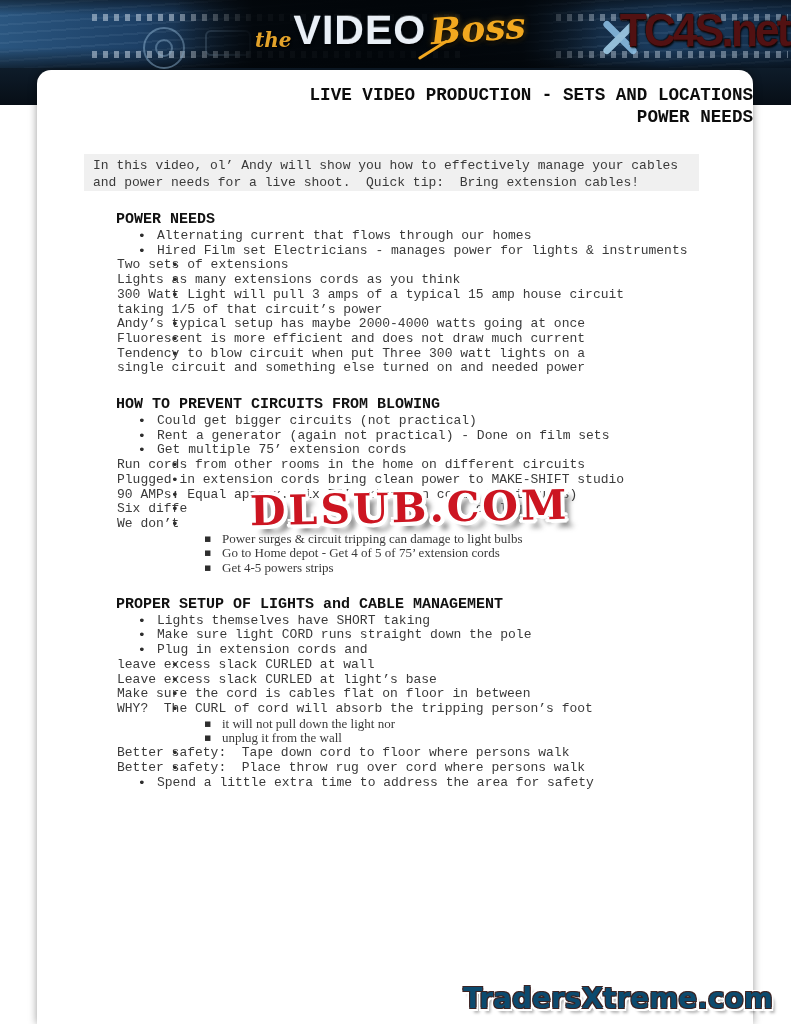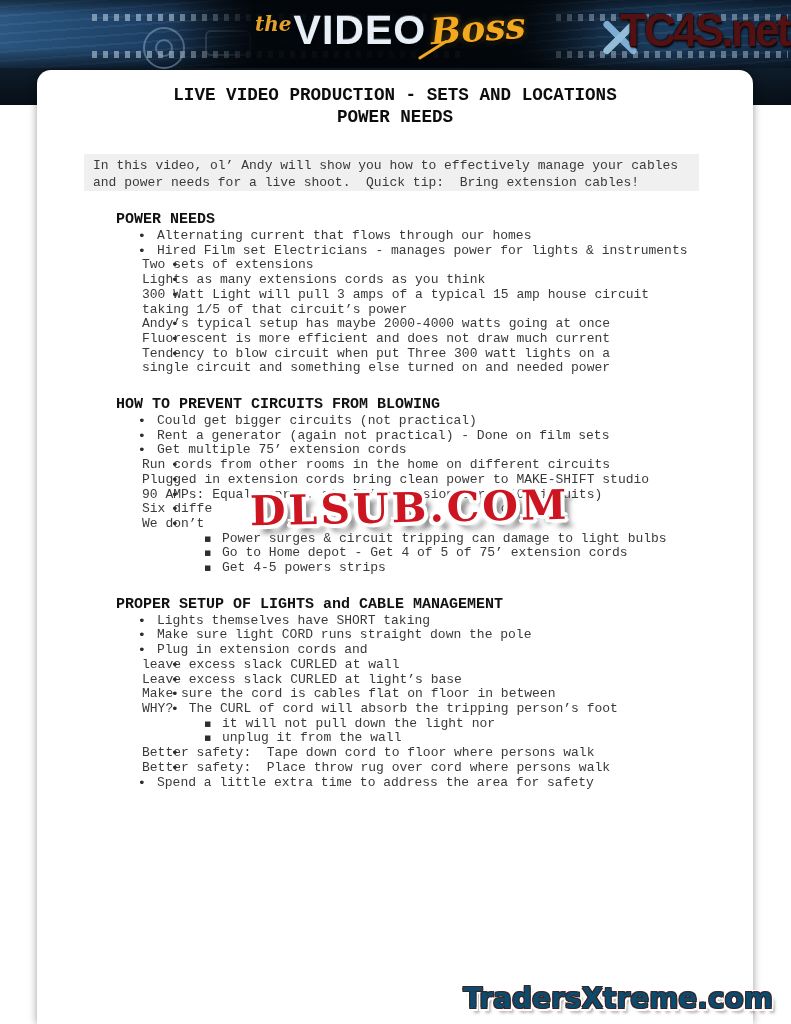--- a/index.html
+++ b/index.html
@@ -27,51 +27,51 @@
     border:2px solid rgba(140,175,205,.45);}
   .camframe{position:absolute;left:205px;top:30px;width:42px;height:22px;border-radius:6px;
     border:2px solid rgba(140,175,205,.35);z-index:2;}
   .tools{position:absolute;left:592px;top:16px;width:56px;height:42px;z-index:2;opacity:.85;}
   .tools i{position:absolute;left:6px;top:18px;width:44px;height:7px;border-radius:4px;background:#8fc3e8;display:block;}
   .tools i:first-child{transform:rotate(45deg);}
   .tools i:last-child{transform:rotate(-45deg);background:#a9d6f0;}
 
   .logo{position:absolute;left:50%;top:6px;transform:translateX(-52%);z-index:5;white-space:nowrap;display:flex;align-items:flex-start;}
   .logo-the{font-family:"DejaVu Serif",serif;font-style:italic;font-weight:bold;font-size:20px;color:#e3a32a;
-    margin-top:6px;margin-right:2px;text-shadow:1px 1px 2px #000;}
+    margin-top:22px;margin-right:2px;text-shadow:1px 1px 2px #000;}
   .logo-video{font-family:Liberation Sans, sans-serif;font-weight:bold;font-size:41px;line-height:48px;
     letter-spacing:1px;color:#e9eff6;
     text-shadow:0 2px 3px rgba(0,0,0,.95),0 -1px 0 rgba(255,255,255,.35),1px 0 1px #0a1520,-1px 0 1px #0a1520;}
   .logo-boss{position:relative;font-family:"DejaVu Serif",serif;font-style:italic;font-weight:bold;font-size:36px;line-height:44px;
     color:#f2a81f;margin-left:4px;transform:rotate(-4deg);
     text-shadow:0 2px 3px rgba(0,0,0,.9),0 0 6px rgba(245,170,30,.45);}
   .logo-boss::after{content:"";position:absolute;left:-16px;bottom:2px;width:34px;height:3px;background:#f2a81f;
     border-radius:2px;transform:rotate(-28deg);}
 
   .tc4s{position:absolute;right:2px;top:2px;z-index:6;
     font-family:"Liberation Sans","DejaVu Sans",sans-serif;font-weight:bold;font-size:47px;line-height:56px;
     letter-spacing:-3px;color:#521112;transform:scaleX(.94);transform-origin:right;
     text-shadow:1px 2px 2px rgba(0,0,0,.85),-1px -1px 1px rgba(0,0,0,.6),0 1px 0 #71201a;}
 
   .banner-under{position:absolute;left:0;top:68px;width:791px;height:37px;
     background:linear-gradient(180deg,#0e1c2a 0%,#070e16 100%);}
 
   
   .card{position:absolute;left:37px;top:70px;width:716px;height:954px;background:#ffffff;
     border-radius:14px 14px 0 0;box-shadow:0 0 9px rgba(0,0,0,.4);}
-  .doc-title{margin:15px 0 16px 0;text-align:center;font-size:17.6px;line-height:21.5px;font-weight:bold;color:#0d0d0d;}
+  .doc-title{margin:15px 0 16px 0;text-align:right;font-size:17.6px;line-height:21.5px;font-weight:bold;color:#0d0d0d;}
   .intro{margin:26px 0 0 47px;width:597px;padding:3px 9px 0 9px;background:#f0f0f0;
     font-size:13px;line-height:17px;color:#3a3a3a;white-space:pre-wrap;}
   h2{margin:21px 0 2px 79px;font-size:15px;line-height:15px;font-weight:bold;color:#111;
      font-family:"Liberation Mono","DejaVu Sans Mono",monospace;}
   .item{position:relative;font-size:13px;line-height:14.7px;color:#3a3a3a;white-space:pre-wrap;}
   .item::before{content:"\2022";position:absolute;top:0;color:#2e2e2e;font-family:"DejaVu Sans",sans-serif;}
   .l1{padding-left:120px;} .l1::before{left:101px;}
-  .l2{padding-left:105px;} .l2::before{left:134px;}
-  .l3{padding-left:185px;} .l3::before{left:167px;content:"\25AA";font-size:11px;}
+  .l2{padding-left:80px;} .l2::before{left:134px;}
+  .l3{padding-left:185px;font-family:Liberation Serif, serif;} .l3::before{left:167px;content:"\25AA";font-size:11px;}
 
   
   .dlsub{position:absolute;left:250px;top:486px;z-index:20;transform:rotate(-1.2deg);
     font-family:"DejaVu Serif","Liberation Serif",serif;font-weight:bold;font-size:41px;line-height:44px;
     letter-spacing:3px;color:#cc1521;
     text-shadow:
       3px 0 0 #fff,-3px 0 0 #fff,0 3px 0 #fff,0 -3px 0 #fff,
       3px 3px 0 #fff,-3px -3px 0 #fff,3px -3px 0 #fff,-3px 3px 0 #fff,
       4px 2px 0 #fff,-4px 2px 0 #fff,2px 4px 0 #fff,2px -4px 0 #fff,
       8px 8px 5px rgba(110,110,110,.8);}

